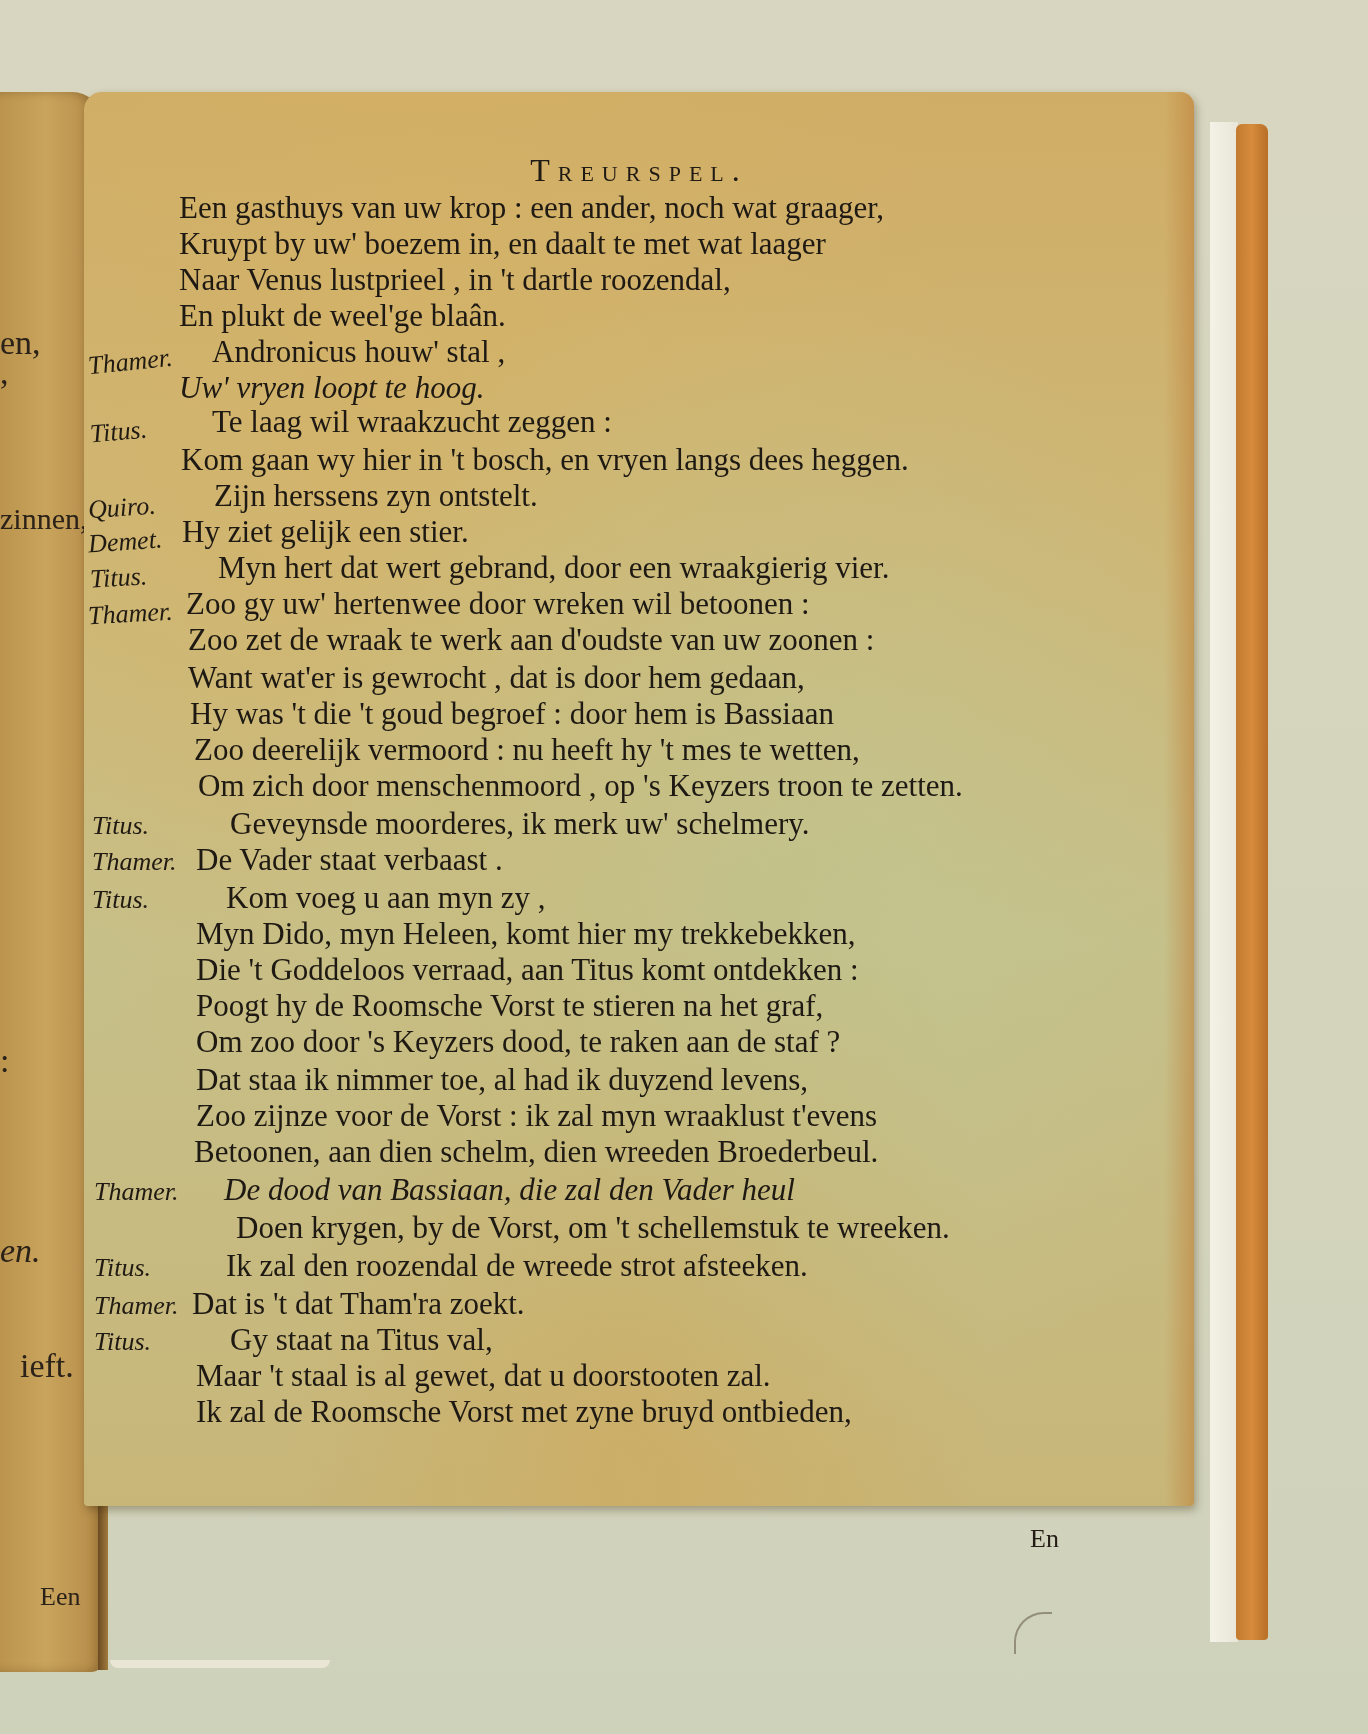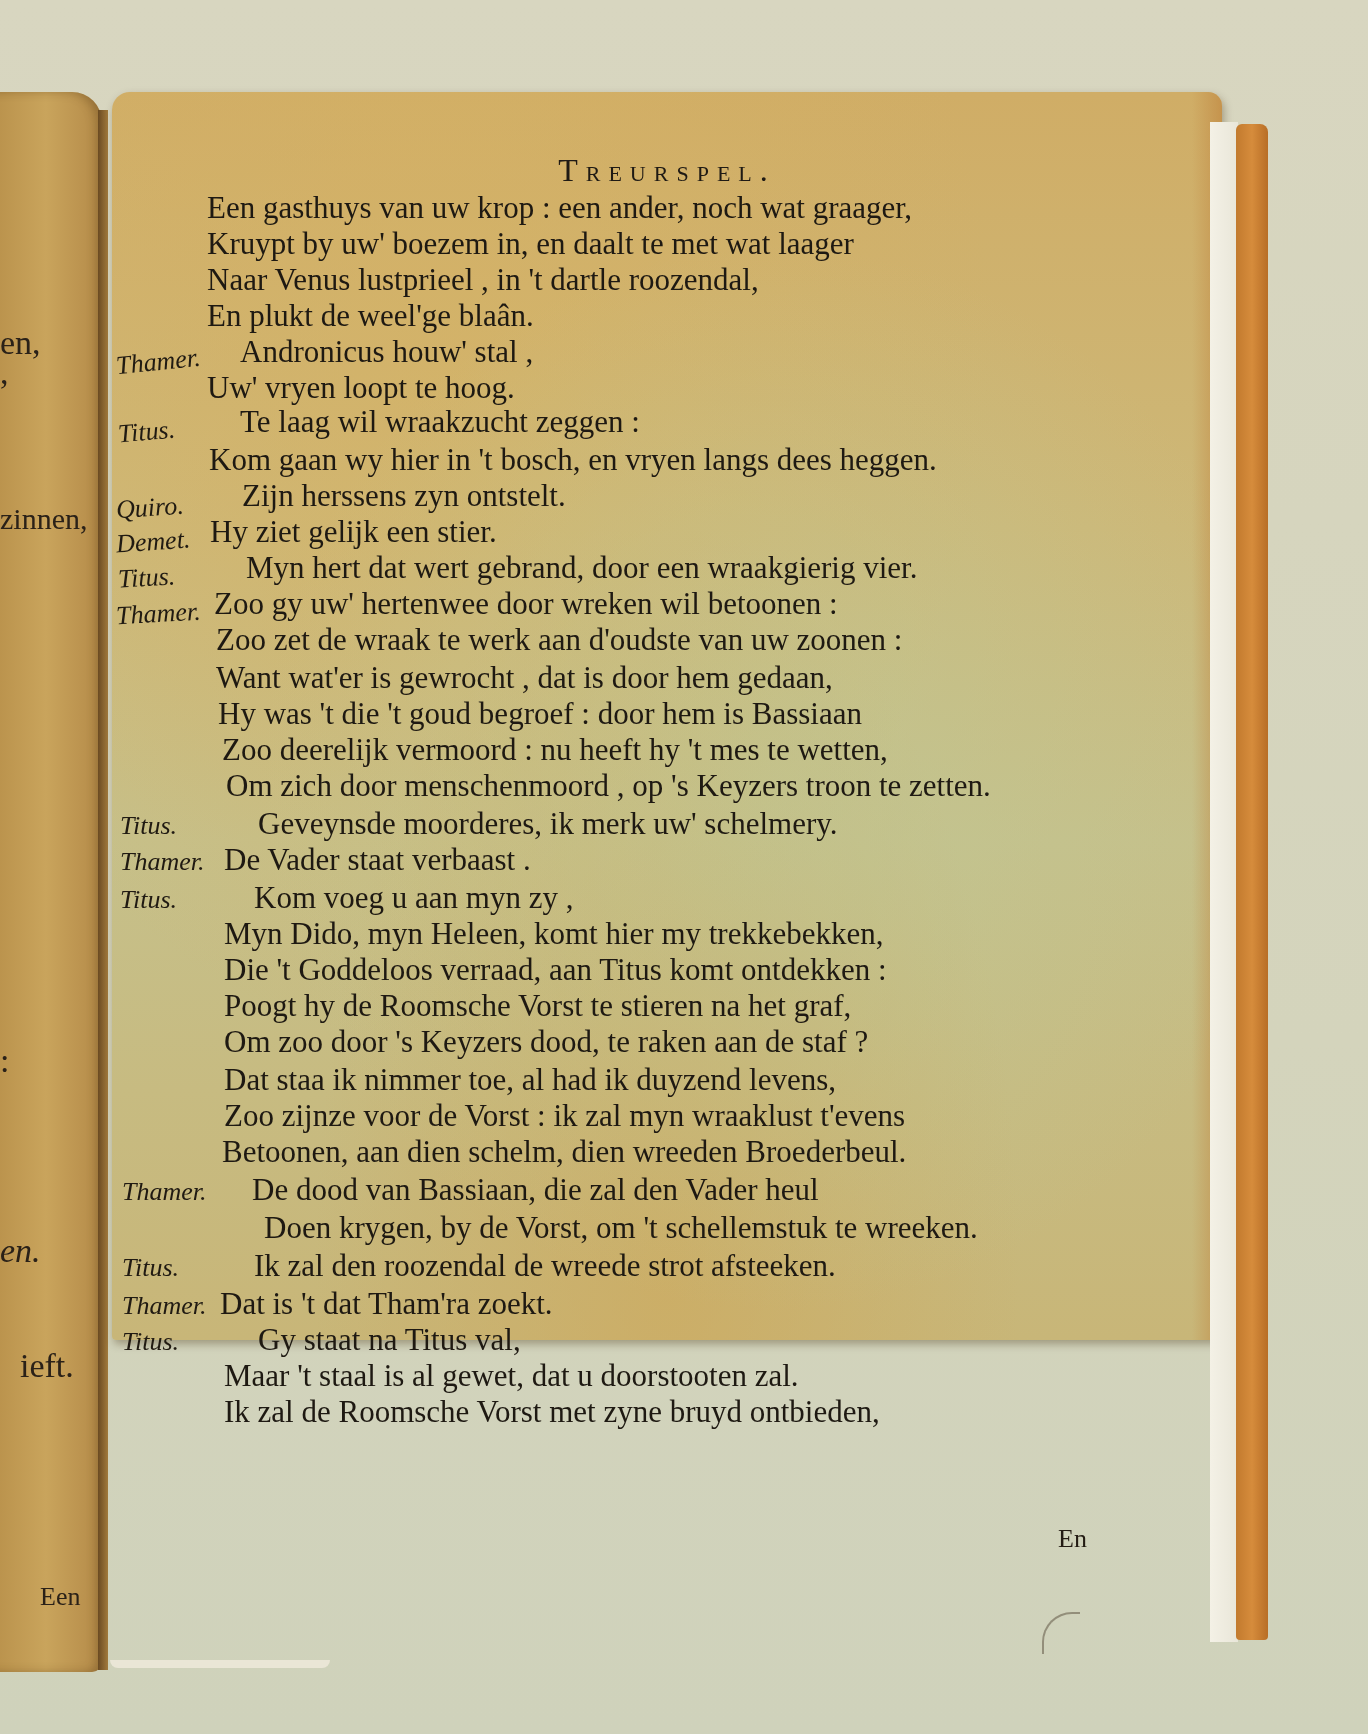--- a/index.html
+++ b/index.html
@@ -20,21 +20,21 @@
     .left-page .frag {
       position: absolute; color: #2a2118; font-size: 34px; white-space: nowrap;
     }
     .gutter {
       position: absolute; left: 98px; top: 110px; width: 10px; height: 1560px;
       background: linear-gradient(90deg, #6a4a22, #a17a3c);
     }
 
     
     .main-page {
-      position: absolute; left: 112px; top: 92px; width: 1110px; height: 1248px;
+      position: absolute; left: 84px; top: 92px; width: 1110px; height: 1414px;
       background:
         radial-gradient(ellipse at 60% 55%, rgba(190,200,150,.55) 0%, rgba(190,200,150,0) 55%),
         radial-gradient(ellipse at 30% 20%, rgba(214,178,100,.6) 0%, rgba(214,178,100,0) 50%),
         radial-gradient(ellipse at 50% 95%, rgba(205,170,95,.7) 0%, rgba(205,170,95,0) 45%),
         linear-gradient(180deg, #d0ad66 0%, #cdb878 35%, #c6c08a 60%, #c8b678 100%);
       border-radius: 18px 14px 4px 4px;
       box-shadow: 2px 4px 8px rgba(60,40,10,.35);
     }
     .main-page::after {
       content: ""; position: absolute; right: 0; top: 0; width: 30px; height: 100%;
@@ -100,21 +100,21 @@
 
     <div class="lines">
 
       <div class="line" style="top:98px;  left:95px;">Een gasthuys van uw krop : een ander, noch wat graager,</div>
       <div class="line" style="top:134px; left:95px;">Kruypt by uw' boezem in, en daalt te met wat laager</div>
       <div class="line" style="top:170px; left:95px;">Naar Venus lustprieel , in 't dartle roozendal,</div>
       <div class="line" style="top:206px; left:95px;">En plukt de weel'ge blaân.</div>
 
       <div class="speaker" style="top:252px; left:4px; transform:rotate(-6deg);">Thamer.</div>
       <div class="line" style="top:242px; left:128px;">Andronicus houw' stal ,</div>
-      <div class="line" style="top:278px; left:95px;">Uw' vryen loopt te hoog.</div>
+      <div class="line" style="top:278px; left:95px;font-style:italic;">Uw' vryen loopt te hoog.</div>
 
       <div class="speaker" style="top:322px; left:6px; transform:rotate(-5deg);">Titus.</div>
       <div class="line" style="top:312px; left:128px;">Te laag wil wraakzucht zeggen :</div>
       <div class="line" style="top:350px; left:97px;">Kom gaan wy hier in 't bosch, en vryen langs dees heggen.</div>
 
       <div class="speaker" style="top:398px; left:4px; transform:rotate(-4deg);">Quiro.</div>
       <div class="line" style="top:386px; left:130px;">Zijn herssens zyn ontstelt.</div>
 
       <div class="speaker" style="top:432px; left:4px; transform:rotate(-4deg);">Demet.</div>
       <div class="line" style="top:422px; left:98px;">Hy ziet gelijk een stier.</div>
@@ -140,21 +140,21 @@
       <div class="line" style="top:788px; left:142px;">Kom voeg u aan myn zy ,</div>
       <div class="line" style="top:824px; left:112px;">Myn Dido, myn Heleen, komt hier my trekkebekken,</div>
       <div class="line" style="top:860px; left:112px;">Die 't Goddeloos verraad, aan Titus komt ontdekken :</div>
       <div class="line" style="top:896px; left:112px;">Poogt hy de Roomsche Vorst te stieren na het graf,</div>
       <div class="line" style="top:932px; left:112px;">Om zoo door 's Keyzers dood, te raken aan de staf ?</div>
       <div class="line" style="top:970px; left:112px;">Dat staa ik nimmer toe, al had ik duyzend levens,</div>
       <div class="line" style="top:1006px; left:112px;">Zoo zijnze voor de Vorst : ik zal myn wraaklust t'evens</div>
       <div class="line" style="top:1042px; left:110px;">Betoonen, aan dien schelm, dien wreeden Broederbeul.</div>
 
       <div class="speaker" style="top:1082px; left:10px;">Thamer.</div>
-      <div class="line" style="top:1080px; left:140px;">De dood van Bassiaan, die zal den Vader heul</div>
+      <div class="line" style="top:1080px; left:140px;font-style:italic;">De dood van Bassiaan, die zal den Vader heul</div>
       <div class="line" style="top:1118px; left:108px;margin-left:44px;">Doen krygen, by de Vorst, om 't schellemstuk te wreeken.</div>
 
       <div class="speaker" style="top:1158px; left:10px;">Titus.</div>
       <div class="line" style="top:1156px; left:142px;">Ik zal den roozendal de wreede strot afsteeken.</div>
 
       <div class="speaker" style="top:1196px; left:10px;">Thamer.</div>
       <div class="line" style="top:1194px; left:108px;">Dat is 't dat Tham'ra zoekt.</div>
 
       <div class="speaker" style="top:1232px; left:10px;">Titus.</div>
       <div class="line" style="top:1230px; left:146px;">Gy staat na Titus val,</div>

